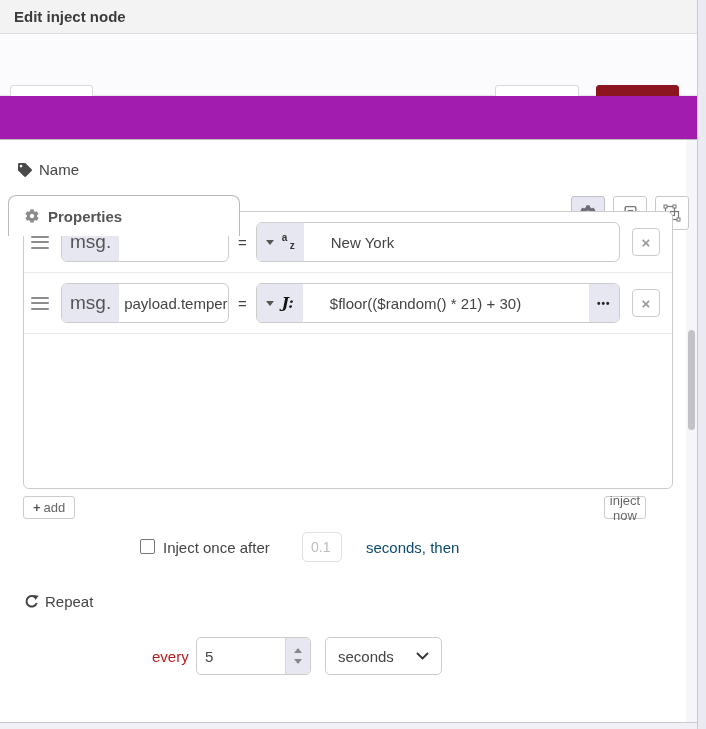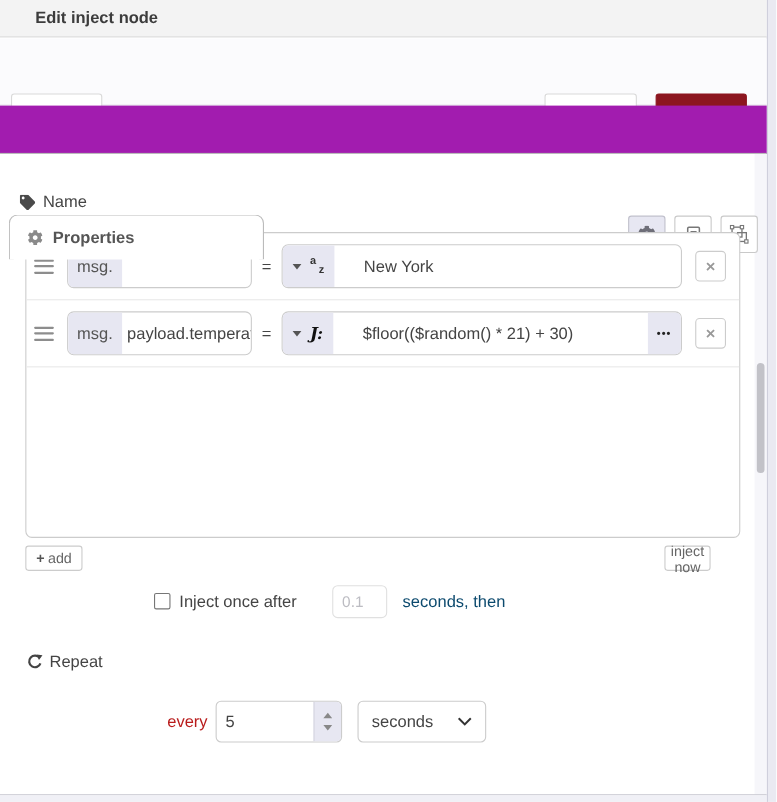--- a/index.html
+++ b/index.html
@@ -7,51 +7,51 @@
     position:relative;width:706px;height:729px;overflow:hidden;
     background:#ffffff;font-family:"Liberation Sans",sans-serif;color:#444;
     -webkit-font-smoothing:antialiased;
   }
   
   .side-strip{position:absolute;left:697px;top:0;width:9px;height:729px;background:#eaeaf2;border-left:1px solid #c9c9d6;box-sizing:border-box;}
   .scroll-track{position:absolute;left:686px;top:96px;width:11px;height:627px;background:#f6f6fa;}
   .scroll-thumb{position:absolute;left:2px;top:234px;width:7px;height:100px;background:#c2c2c8;border-radius:4px;}
   
   .dlg-header{position:absolute;left:0;top:0;width:697px;height:34px;background:#f3f3f3;border-bottom:1px solid #dcdcdc;box-sizing:border-box;
-    line-height:33px;padding-left:32px;font-size:15px;font-weight:bold;color:#3c3c3c;}
+    line-height:33px;padding-left:14px;font-size:15px;font-weight:bold;color:#3c3c3c;}
   
   .btn-bar{position:absolute;left:0;top:35px;width:697px;height:61px;background:#fbfbfd;border-bottom:1px solid #e6e6ec;box-sizing:border-box;}
   .btn{position:absolute;top:50px;height:38px;box-sizing:border-box;border-radius:3px;font-size:15px;
     display:flex;align-items:center;justify-content:center;cursor:pointer;font-family:inherit;}
   .btn-secondary{background:#fff;border:1px solid #d9d9d9;color:#999;}
   .btn-delete{left:10px;width:83px;}
   .btn-cancel{left:495px;width:84px;}
   .btn-done{left:596px;width:83px;background:#8c1620;border:1px solid #8c1620;color:#fff;}
   
   .tab-bar{position:absolute;left:0;top:96px;width:697px;height:44px;background:#a21caf;border-bottom:1px solid #bbbbbb;box-sizing:border-box;}
   .tab-active{position:absolute;left:8px;top:99px;width:232px;height:41px;box-sizing:border-box;z-index:2;
     background:#fff;border:1px solid #bbbbbb;border-bottom:none;border-radius:8px 8px 0 0;
     display:flex;align-items:center;gap:9px;padding-left:16px;font-size:15px;font-weight:bold;color:#555;cursor:pointer;}
   .icon-btn{position:absolute;top:100px;width:34px;height:34px;box-sizing:border-box;background:#fff;border:1px solid #c9c9c9;border-radius:3px;
     display:flex;align-items:center;justify-content:center;cursor:pointer;}
   .icon-btn.selected{background:#e7e7f2;border-color:#c0c0cc;}
   .ib-gear{left:571px;} .ib-doc{left:613px;} .ib-app{left:655px;}
   
-  .name-label{position:absolute;left:18px;top:175px;display:flex;align-items:center;gap:7px;font-size:15px;color:#444;}
+  .name-label{position:absolute;left:18px;top:161px;display:flex;align-items:center;gap:7px;font-size:15px;color:#444;}
   .name-input{position:absolute;left:150px;top:152px;width:447px;height:38px;box-sizing:border-box;
     border:1px solid #ccc;border-radius:6px;padding:0 10px;font-size:15px;color:#444;font-family:inherit;outline:none;}
   
   .props-list{position:absolute;left:23px;top:211px;width:650px;height:278px;box-sizing:border-box;border:1px solid #ccc;border-radius:6px;background:#fff;}
   .prop-row{position:absolute;left:0;width:100%;height:61px;box-sizing:border-box;border-bottom:1px solid #e9e9e9;
     display:flex;align-items:center;padding-left:7px;}
   .row-0{top:0;} .row-1{top:61px;}
   .drag-handle{width:18px;height:13px;display:flex;flex-direction:column;justify-content:space-between;cursor:grab;flex:none;}
   .drag-handle i{display:block;height:2px;background:#8d8d8d;border-radius:1px;}
   .msg-box{margin-left:12px;width:168px;height:40px;flex:none;box-sizing:border-box;border:1px solid #ccc;border-radius:6px;overflow:hidden;display:flex;background:#fff;}
-  .msg-prefix{background:#e7e7f2;padding:0 8px;display:flex;align-items:center;font-size:15px;color:#555;flex:none;}
+  .msg-prefix{background:#e7e7f2;padding:0 8px;display:flex;align-items:center;font-size:19px;color:#555;flex:none;}
   .msg-key{flex:1;display:flex;align-items:center;padding-left:5px;font-size:15px;color:#444;white-space:nowrap;overflow:hidden;}
   .equals{margin:0 9px;font-size:15px;color:#444;flex:none;}
   .typed-box{width:364px;height:40px;flex:none;box-sizing:border-box;border:1px solid #ccc;border-radius:6px;overflow:hidden;display:flex;background:#fff;}
   .typed-type{background:#e7e7f2;display:flex;align-items:center;gap:8px;padding:0 9px;flex:none;cursor:pointer;}
   .caret{width:0;height:0;border-left:4px solid transparent;border-right:4px solid transparent;border-top:5px solid #555;}
   .az{position:relative;width:13px;height:18px;display:inline-block;}
   .az i{position:absolute;font-style:normal;font-size:10px;font-weight:bold;color:#333;line-height:1;}
   .az .a{top:0;left:0;} .az .z{bottom:0;right:0;}
   .jsonata{font-weight:bold;font-style:italic;font-size:15px;color:#111;font-family:"DejaVu Serif",serif;}
   .typed-value{flex:1;display:flex;align-items:center;padding-left:27px;font-size:15px;color:#444;white-space:nowrap;overflow:hidden;}
@@ -62,21 +62,21 @@
   
   .mini-btn{position:absolute;height:23px;box-sizing:border-box;background:#fff;border:1px solid #ccc;border-radius:3px;
     font-size:13px;color:#666;display:inline-flex;align-items:center;justify-content:center;padding:0 9px;gap:3px;cursor:pointer;font-family:inherit;}
   .add-btn{left:23px;top:496px;}
   .add-btn b{font-weight:bold;color:#555;font-size:13px;}
   .inject-now-btn{left:604px;top:496px;width:42px;}
   
   .once-check{position:absolute;left:140px;top:539px;width:15px;height:15px;appearance:none;-webkit-appearance:none;
     border:1.5px solid #767676;border-radius:2px;background:#fff;margin:0;cursor:pointer;}
   .once-label{position:absolute;left:163px;top:539px;font-size:15px;color:#444;}
-  .once-delay{position:absolute;left:302px;top:532px;width:50px;height:30px;box-sizing:border-box;border:1px solid #e0e0e0;border-radius:5px;
+  .once-delay{position:absolute;left:302px;top:532px;width:40px;height:30px;box-sizing:border-box;border:1px solid #e0e0e0;border-radius:5px;
     padding:0 8px;font-size:14px;color:#bcbcc2;background:#fff;font-family:inherit;}
   .once-suffix{position:absolute;left:366px;top:539px;font-size:15px;color:#0c4a6e;}
   .repeat-label{position:absolute;left:24px;top:593px;display:flex;align-items:center;gap:6px;font-size:15px;color:#444;}
   .sel{position:absolute;box-sizing:border-box;border:1px solid #ccc;border-radius:5px;background:#fff;
     display:flex;align-items:center;justify-content:space-between;padding:0 12px;font-size:15px;color:#444;cursor:pointer;}
   .repeat-sel{left:150px;top:582px;width:259px;height:38px;}
   .units-sel{left:325px;top:637px;width:117px;height:38px;}
   .every-label{position:absolute;left:152px;top:648px;font-size:15px;color:#b91c1c;}
   .every-box{position:absolute;left:196px;top:637px;width:115px;height:38px;box-sizing:border-box;border:1px solid #ccc;border-radius:5px;overflow:hidden;display:flex;background:#fff;}
   .every-value{flex:1;display:flex;align-items:center;padding-left:8px;font-size:15px;color:#444;}

